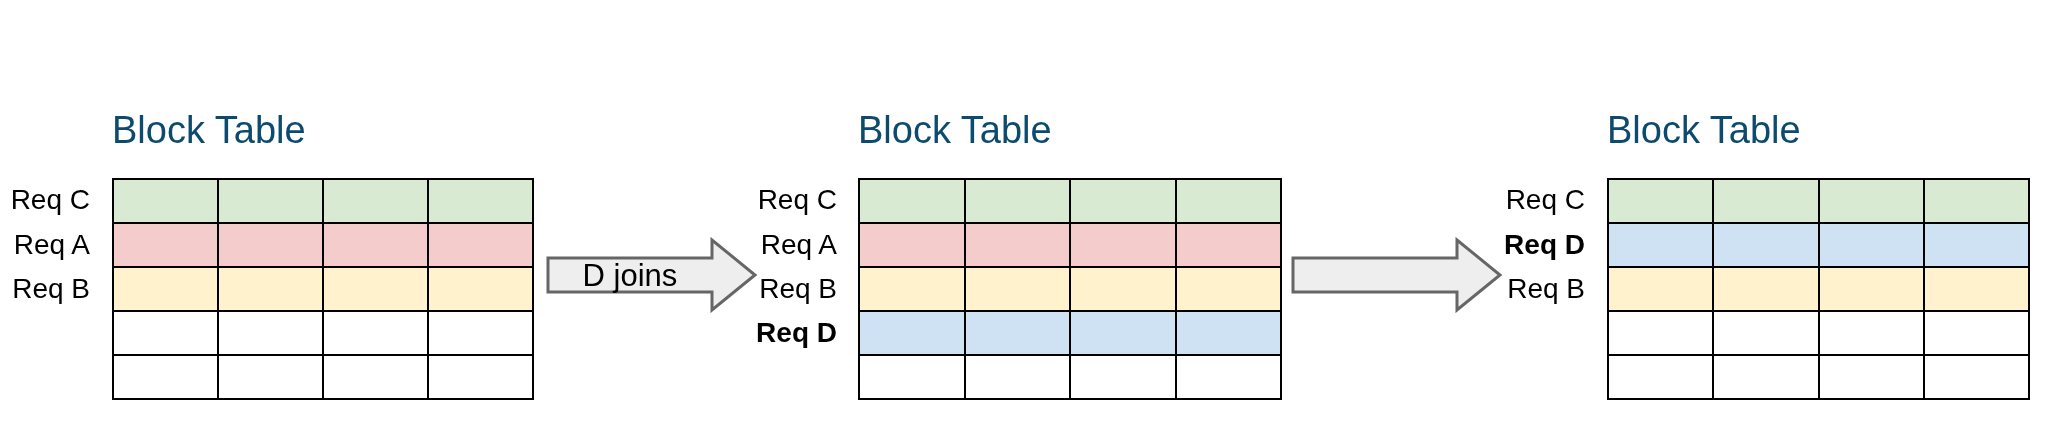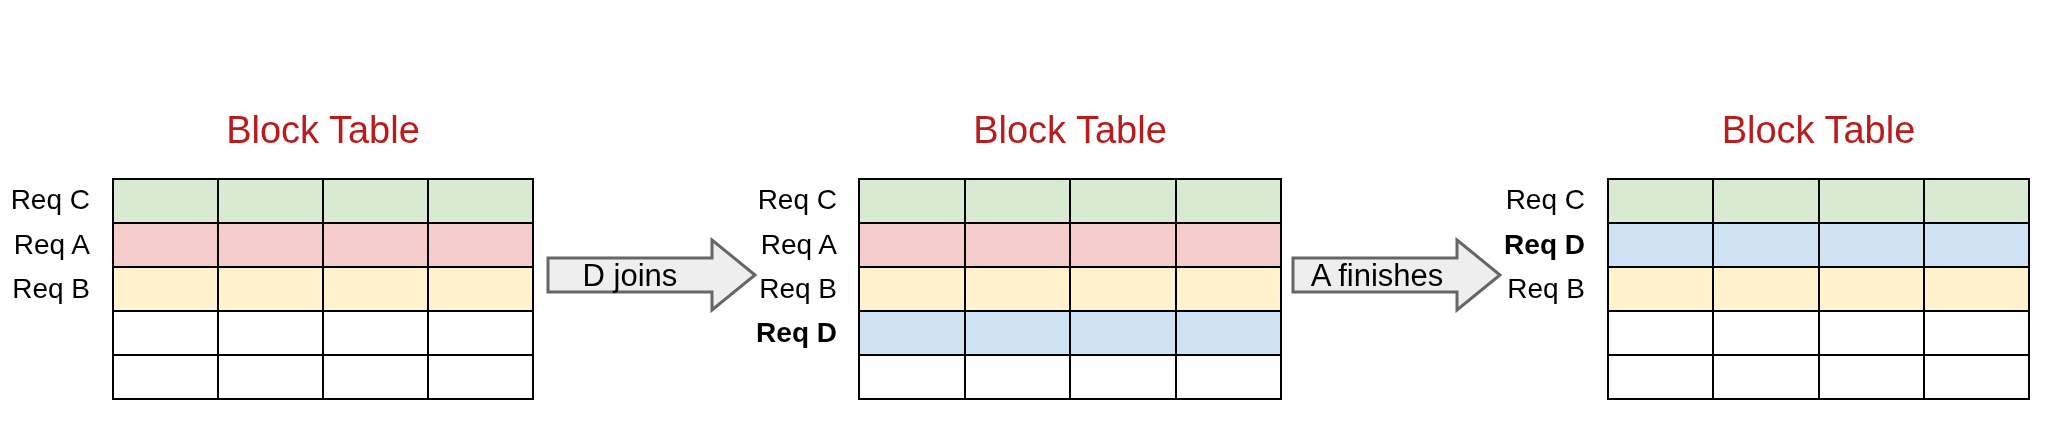--- a/index.html
+++ b/index.html
@@ -24,22 +24,21 @@
     line-height: 1.1;
     color: #000000;
     white-space: nowrap;
   }
   .table-header {
     position: absolute;
     top: 110px;
     height: 46px;
     font-size: 38px;
     line-height: 1.1;
-    color: #b91c1c;
-    text-align: center;
+    color: #0c4a6e;
     white-space: nowrap;
   }
   .grid {
     position: absolute;
     top: 178px;
     width: 422px;
     height: 222px;
     box-sizing: border-box;
     display: grid;
     grid-auto-rows: 1fr;
@@ -185,21 +184,20 @@
         <div class="cell" style="background: rgb(255, 255, 255);"></div>
         <div class="cell" style="background: rgb(255, 255, 255);"></div>
         <div class="cell" style="background: rgb(255, 255, 255);"></div>
         <div class="cell" style="background: rgb(255, 255, 255);"></div>
       </div>
   </div>
 
   <svg class="arrow-svg a1" viewBox="0 0 212 76" aria-hidden="true">
     <polygon class="arrow-shape" points="2,21 166,21 166,3 209,38 166,73 166,55 2,55"></polygon>
   </svg>
-  <div class="arrow-label a1">A finishes</div>
 
   <div class="table-group t2">
     <div class="table-header">Block Table</div>
     <div class="row-labels">
         <div class="row-label">Req C</div>
         <div class="row-label bold">Req D</div>
         <div class="row-label">Req B</div>
         <div class="row-label"></div>
         <div class="row-label"></div>
       </div>

